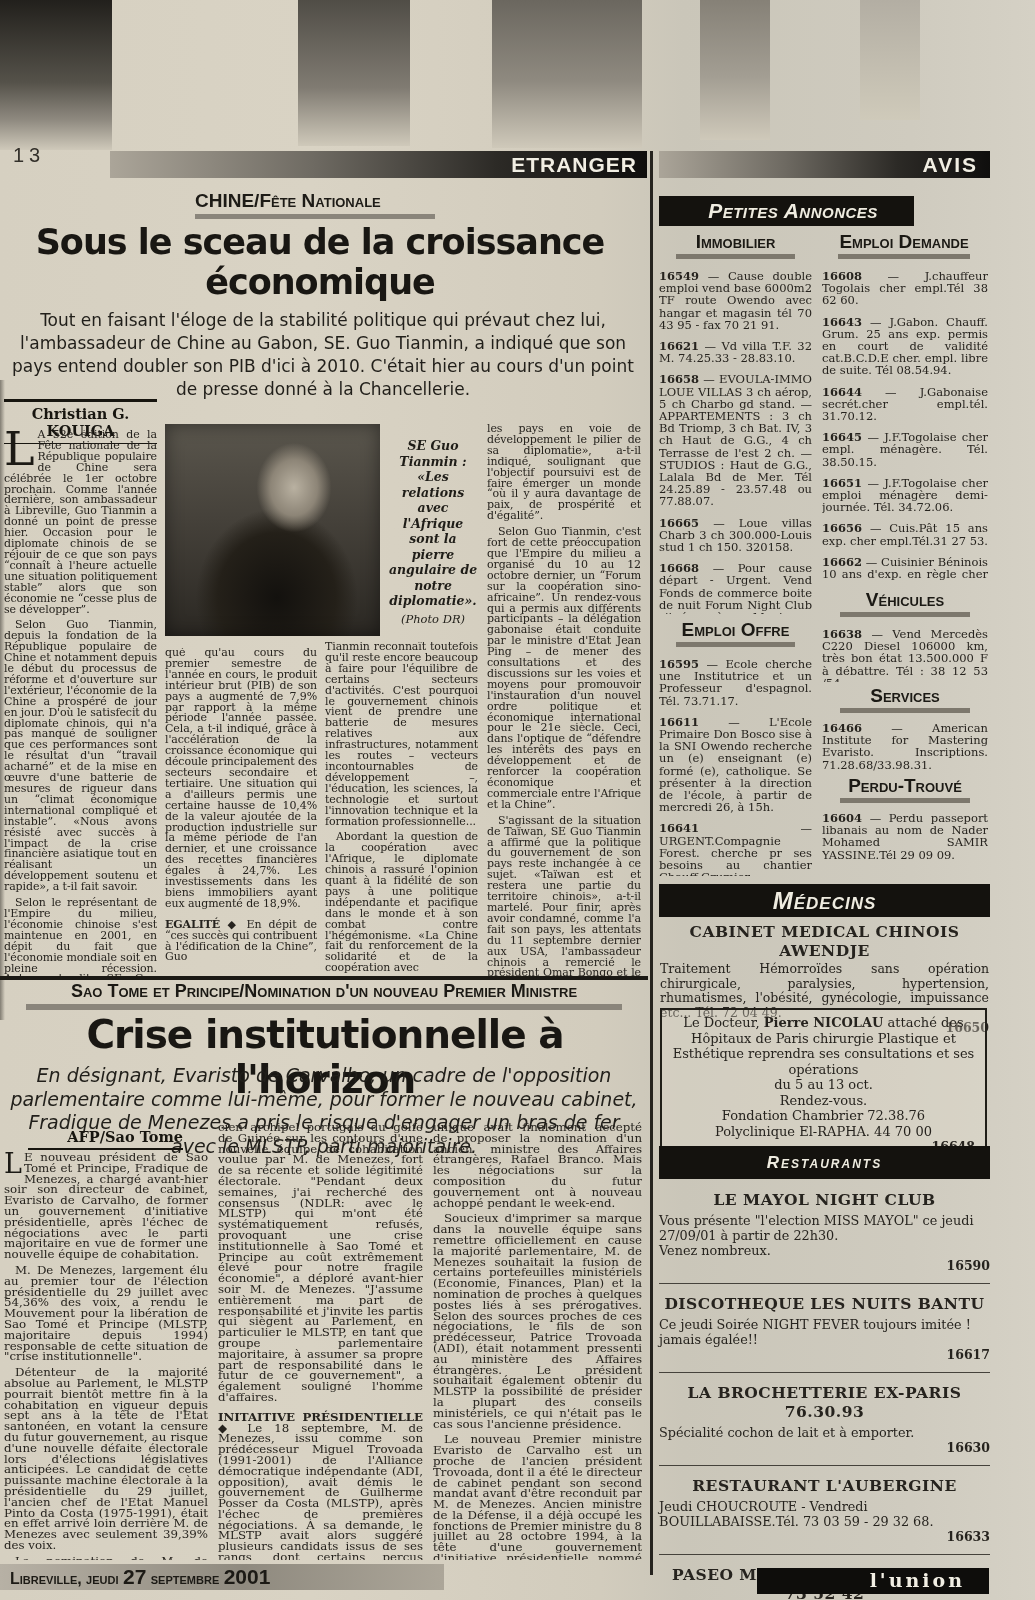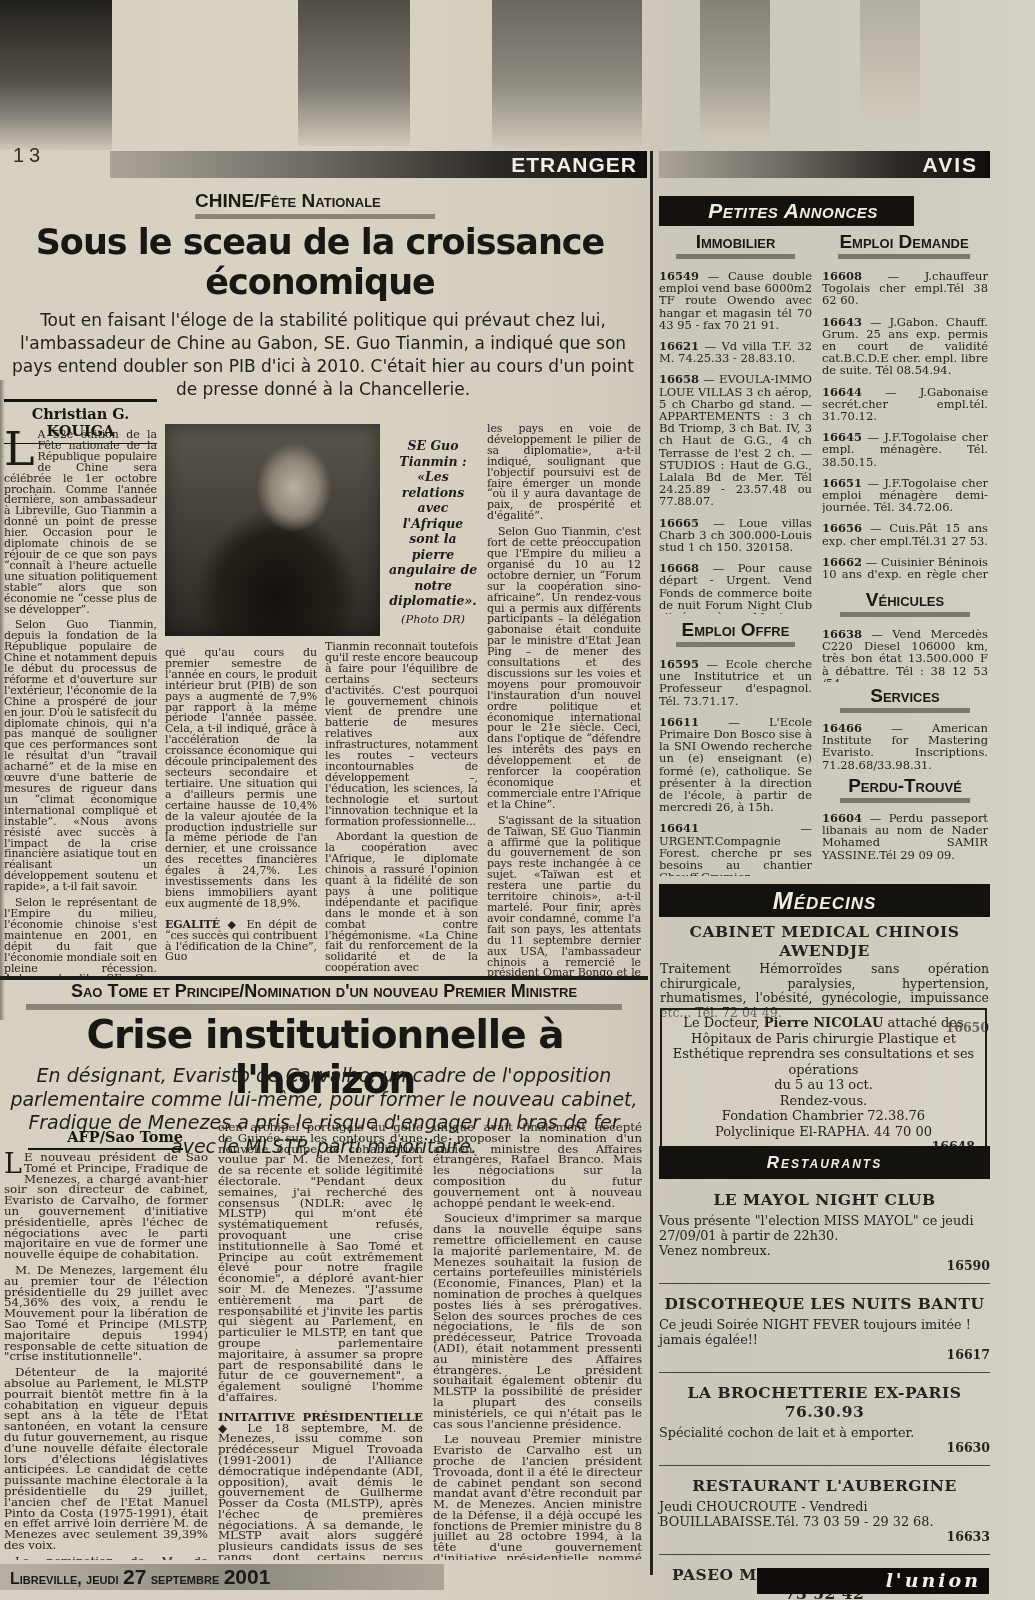--- a/index.html
+++ b/index.html
@@ -90,21 +90,21 @@
   #cabinet .txt{font-size:12.5px;line-height:14.5px;text-align:justify;}
   .ref-r{text-align:right;font-weight:bold;font-size:12.5px;padding-left:21px;}
   #nicolau{left:660px;top:1008px;width:327px;border:2px solid #211f19;box-sizing:border-box;padding:5px 10px 4px;text-align:center;font-size:13px;line-height:15.5px;background:rgba(226,220,206,.35);}
   #bar-restaurants{left:659px;top:1146px;width:331px;height:33px;font-size:17px;line-height:33px;letter-spacing:2px;}
   #rest-list{left:659px;top:1186px;width:331px;}
   .rest{padding:4px 0 2px;}
   .rest + .rest{border-top:1px solid #45423b;margin-top:8px;padding-top:10px;}
   .rest h4{margin:0 0 4px 0;text-align:center;font-size:15.5px;letter-spacing:.5px;}
   .rest .txt{font-size:12.8px;line-height:15px;white-space:pre-line;}
   #bar-union{left:757px;top:1568px;width:232px;height:26px;background:#0e0d0b;color:#f2efe4;
-    font-weight:bold;font-style:italic;font-size:19px;line-height:25px;text-align:right;padding-right:8px;box-sizing:border-box;letter-spacing:3px;}
+    font-weight:bold;font-size:19px;line-height:25px;text-align:right;padding-right:24px;box-sizing:border-box;letter-spacing:3px;}
 </style>
 </head>
 <body>
 
 <div id="paper">
 
   <div class="band band-a"></div>
   <div class="band band-b"></div>
   <div class="band band-c"></div>
   <div class="band band-d"></div>

